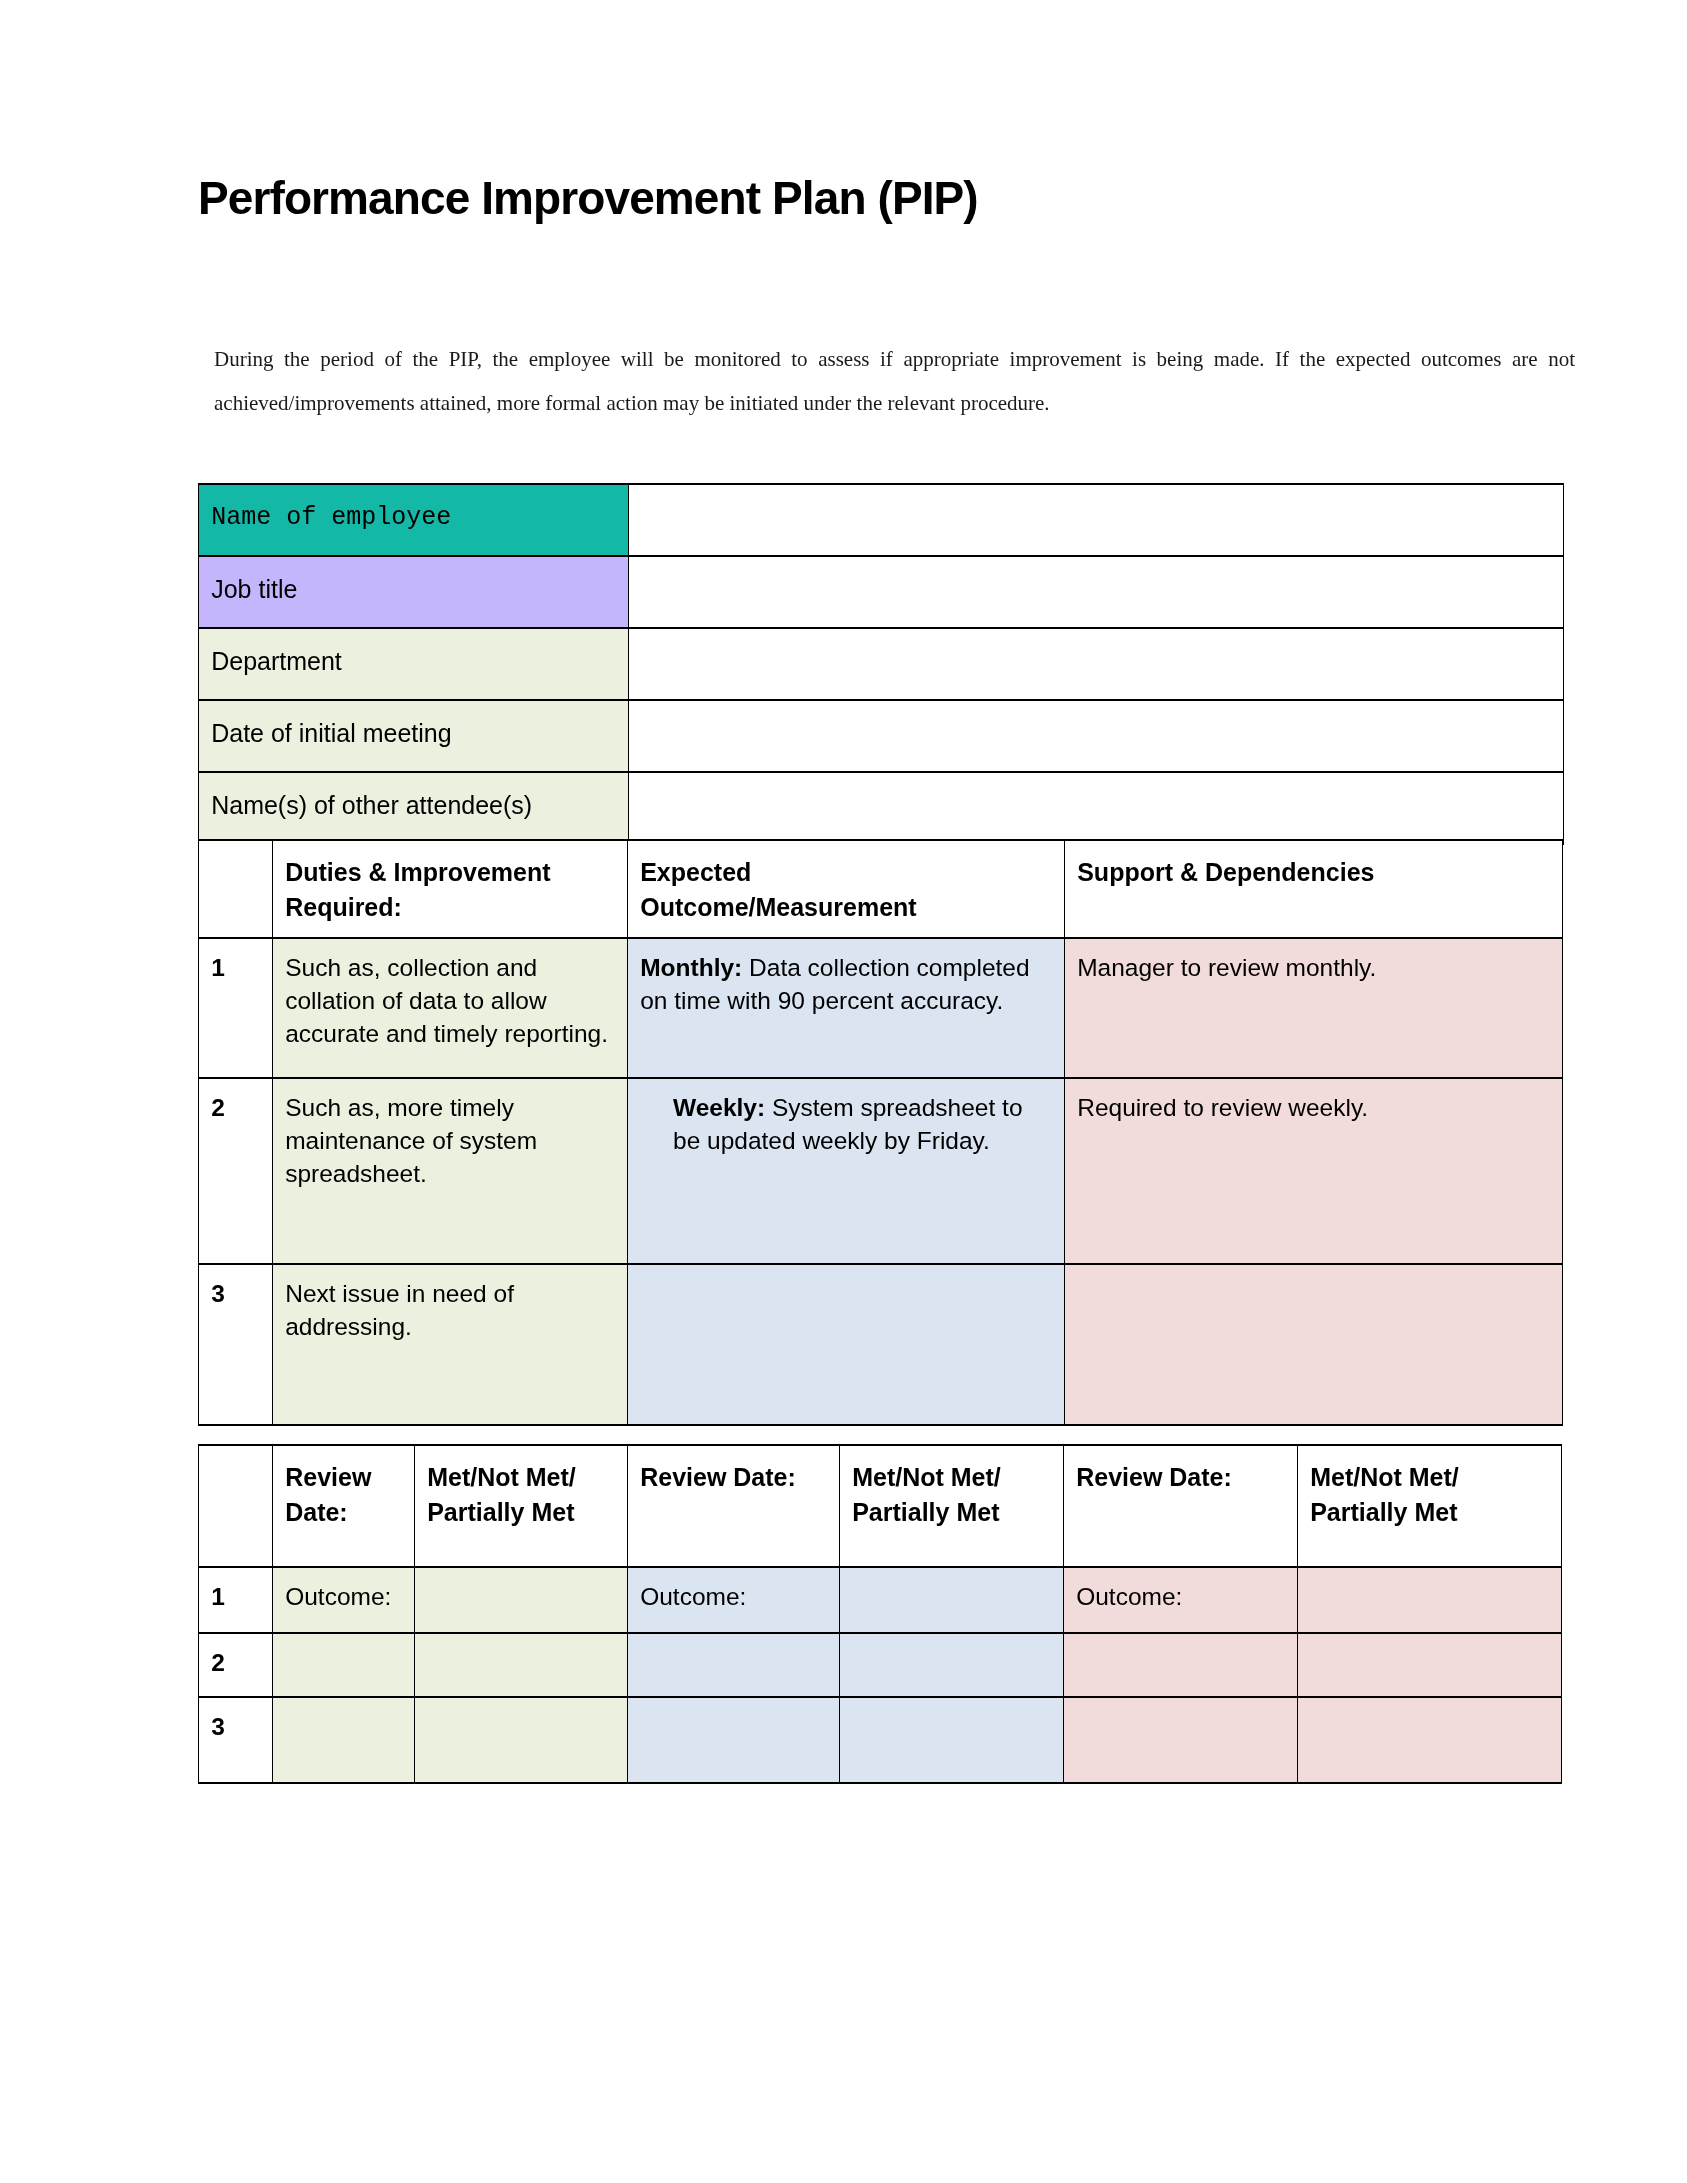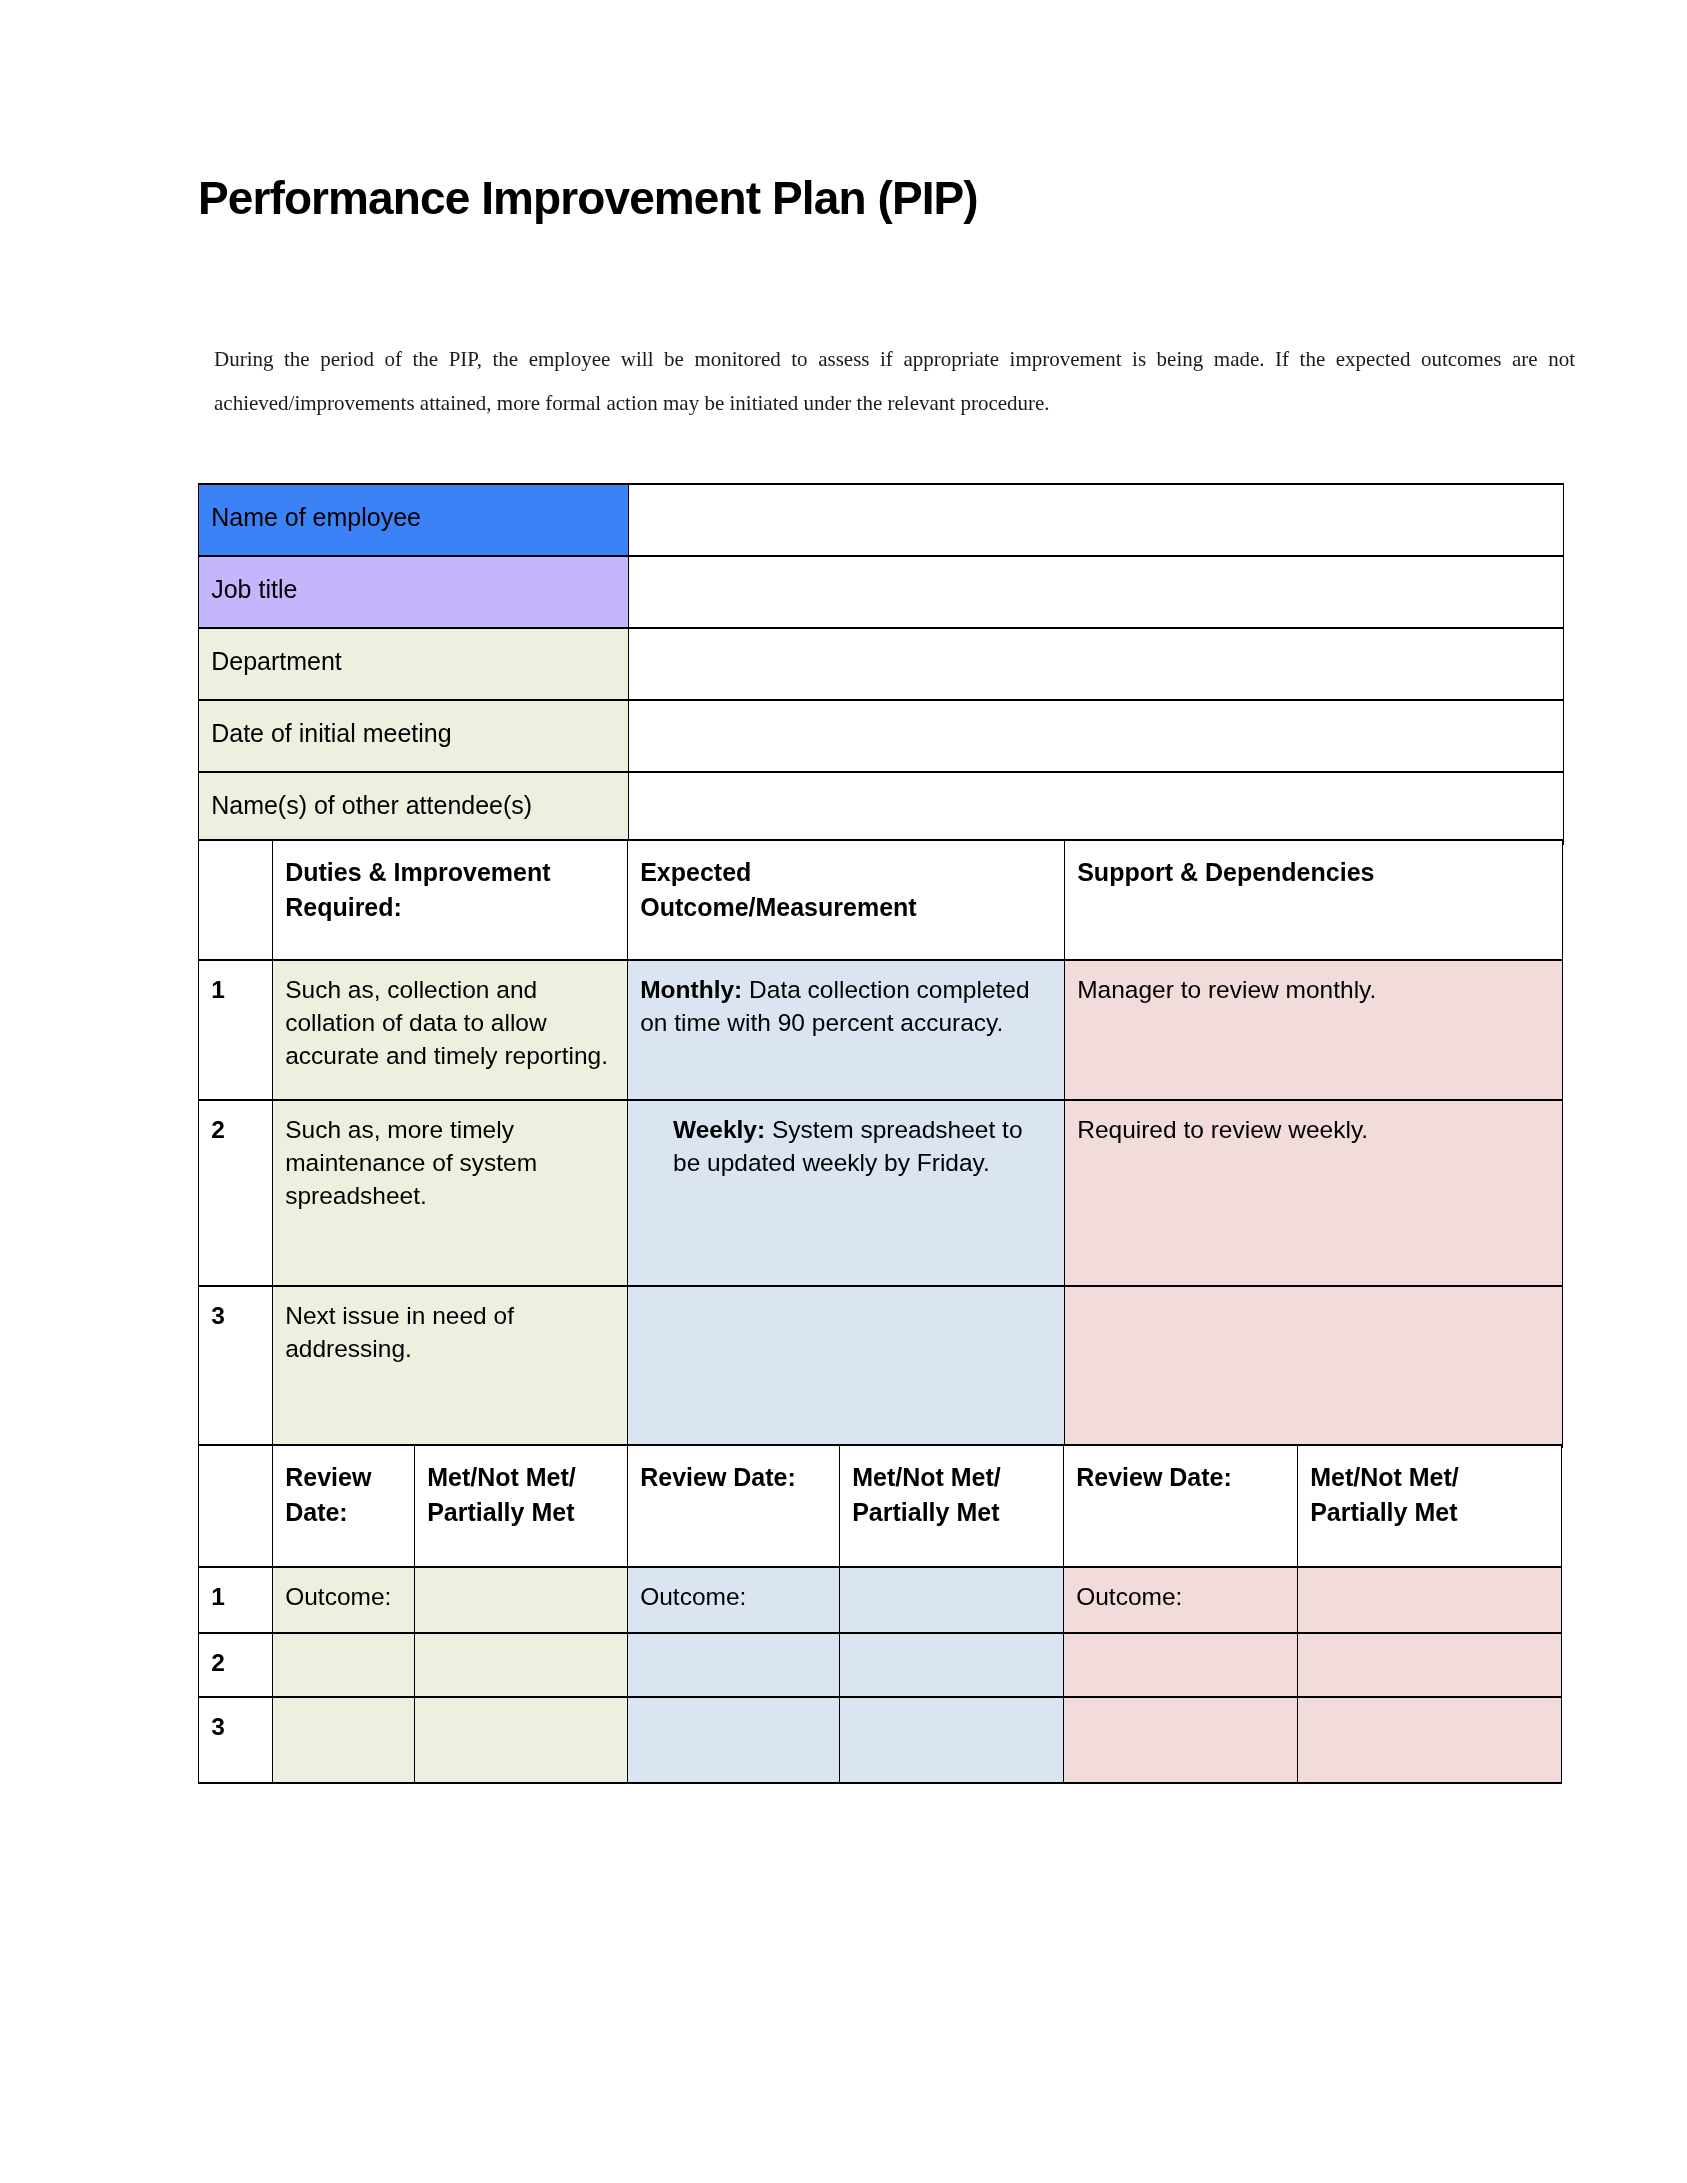--- a/index.html
+++ b/index.html
@@ -73,21 +73,21 @@
   <h1 class="title">Performance Improvement Plan (PIP)</h1>
   <p class="intro">During the period of the PIP, the employee will be monitored to assess if appropriate improvement is being made. If the expected outcomes are not achieved/improvements attained, more formal action may be initiated under the relevant procedure.</p>
 
   <table class="grid" id="employeeTable">
     <colgroup>
         <col style="width:430px">
         <col style="width:935px">
       </colgroup>
     <tbody>
         <tr>
-      <td class="label" style="background-color: #3b82f6;">Name of employee</td>
+      <td class="label" style="background-color: #14b8a6; font-family: Liberation Mono, monospace;">Name of employee</td>
       <td></td>
     </tr>
     <tr>
       <td class="label" style="background-color: #c4b5fd;">Job title</td>
       <td></td>
     </tr>
     <tr>
       <td class="label" style="background-color: rgb(235, 241, 222);">Department</td>
       <td></td>
     </tr>
@@ -103,21 +103,21 @@
     </table>
 
   <table class="grid" id="planTable">
     <colgroup>
       <col style="width:74px">
         <col style="width:355px">
         <col style="width:437px">
         <col style="width:498px">
     </colgroup>
     <tbody>
-        <tr style="height:120px">
+        <tr style="height:98px">
       <th></th>
       <th>Duties &amp; Improvement Required:</th>
       <th class="hdr-expected">Expected
 Outcome/Measurement</th>
       <th>Support &amp; Dependencies</th>
     </tr>
     <tr style="height:140px">
       <td class="num">1</td>
       <td style="background-color: rgb(235, 241, 222);">Such as, collection and collation of data to allow accurate and timely reporting.</td>
       <td style="background-color: rgb(219, 229, 241);"><b class="runin">Monthly:</b> <span>Data collection completed on time with 90 percent accuracy.</span></td>

